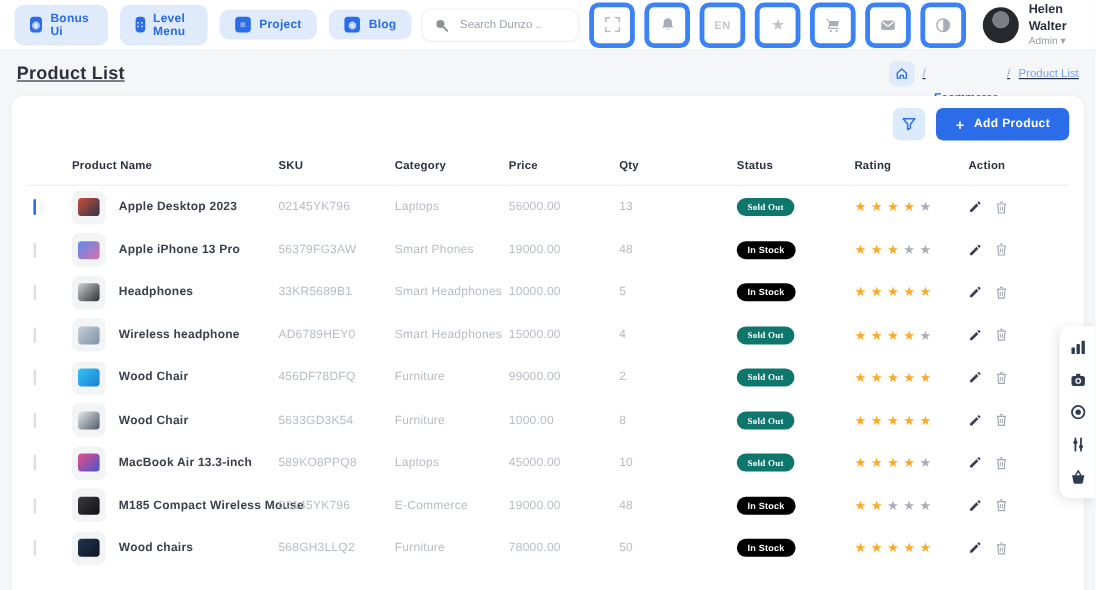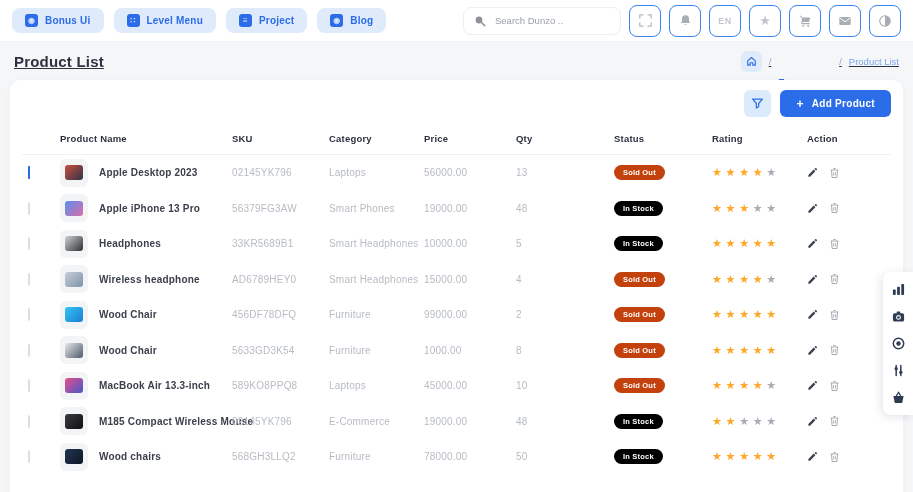--- a/index.html
+++ b/index.html
@@ -14,21 +14,21 @@
   .nav-group{display:flex;gap:10px;align-items:center;}
   .nav-pill{display:flex;align-items:center;gap:7px;background:#dfeafb;color:#2b6ce8;
             border-radius:8px;padding:6px 13px;font-size:10px;font-weight:700;cursor:pointer;letter-spacing:.2px;}
   .mini{width:13px;height:13px;border-radius:3px;background:#2b6ce8;color:#d9e6fb;
         font-size:8px;line-height:13px;text-align:center;}
   .search-wrap{margin-left:auto;width:158px;height:28px;border:1px solid #efeff1;border-radius:8px;
                display:flex;align-items:center;gap:7px;padding:0 10px;box-sizing:border-box;background:#fff;}
   .search-wrap input{border:none;outline:none;width:100%;font-size:9.5px;color:#6b7078;
                      font-family:"Liberation Sans",sans-serif;background:transparent;}
   .search-wrap input::placeholder{color:#9aa0a8;}
-  .icon-btn{width:30px;height:30px;border:1px solid #3b82f6;border-radius:8px;background:#fff;
+  .icon-btn{width:30px;height:30px;border:4px solid #3b82f6;border-radius:8px;background:#fff;
             display:flex;align-items:center;justify-content:center;color:#b6bac1;cursor:pointer;flex:none;}
   .lang{font-size:9px;font-weight:700;color:#c3c7cd;letter-spacing:.5px;}
   .star-glyph{font-size:13px;color:#c0c4ca;}
   .user{display:flex;align-items:center;gap:8px;margin-left:6px;cursor:pointer;}
   .avatar{width:30px;height:30px;border-radius:50%;flex:none;
           background:radial-gradient(circle at 50% 35%,#7a7f86 0 28%,#26282c 30%);}
   .user-name{font-size:10.5px;font-weight:700;color:#2c323f;line-height:1.25;}
   .user-role{font-size:8.5px;color:#9aa0a8;}
 
   
@@ -68,21 +68,21 @@
          align-items:center;justify-content:center;flex:none;}
   .thumb .img{width:18px;height:15px;border-radius:3px;}
   .prod-name{color:#3a3f4b;font-weight:600;white-space:nowrap;}
   .checkbox{width:13px;height:13px;border-radius:4px;border:1px solid #dcdee2;background:#fff;
             cursor:pointer;margin-left:6px;position:relative;box-sizing:border-box;}
   .checkbox.checked{background:#2b6ce8;border-color:#2b6ce8;}
   .checkbox.checked::after{content:"\2713";position:absolute;left:0;right:0;top:-1px;text-align:center;
             color:#fff;font-size:9px;font-weight:700;}
   .badge{display:inline-block;padding:3px 9px;border-radius:10px;color:#fff;font-size:7.5px;
          font-weight:700;letter-spacing:.2px;white-space:nowrap;}
-  .badge.soldout{background:#c2410c;}
+  .badge.soldout{background:#0f766e;font-family:Liberation Serif, serif;}
   .badge.instock{background:#000000;}
   .star{font-size:11px;color:#a9aeb6;margin-right:3.5px;cursor:pointer;}
   .star.filled{color:#ffa726;}
   .act{display:flex;gap:11px;align-items:center;}
   .act .a-edit,.act .a-del{cursor:pointer;display:flex;}
 
   
   .side-panel{position:absolute;right:0;top:272px;width:30px;background:#fff;
               border-radius:8px 0 0 8px;box-shadow:-2px 2px 10px rgba(30,40,60,.12);
               display:flex;flex-direction:column;align-items:center;padding:11px 0;gap:14px;z-index:6;}
@@ -161,20 +161,29 @@
   </div>
   <div class="icon-btn">
     <span>
       <svg width="14" height="14" viewBox="0 0 16 16">
           <circle cx="8" cy="8" r="6" fill="none" stroke="#a9adb5" stroke-width="1.3"></circle>
           <path d="M8 2a6 6 0 0 1 0 12z" fill="#a9adb5"></path>
         </svg>
     </span>
   </div>
 
+  <div class="user">
+    <span class="avatar"></span>
+    <span>
+      <div class="user-name">Helen Walter</div>
+      <div class="user-role">
+        <span>Admin</span> <span>▾</span>
+      </div>
+    </span>
+  </div>
 </div>
 
 <div class="page-head">
   <div class="page-title">Product List</div>
   <div class="crumbs crumbs" style="display:flex;align-items:center;gap:7px;font-size:9.5px;">
     <span class="crumb-home">
       <svg width="11" height="11" viewBox="0 0 16 16" fill="none" stroke="#2b6ce8" stroke-width="1.6" stroke-linejoin="round">
           <path d="M8 2.2 2.5 7v6.3h3.6V9.8h3.8v3.5h3.6V7z"></path>
         </svg>
     </span>

